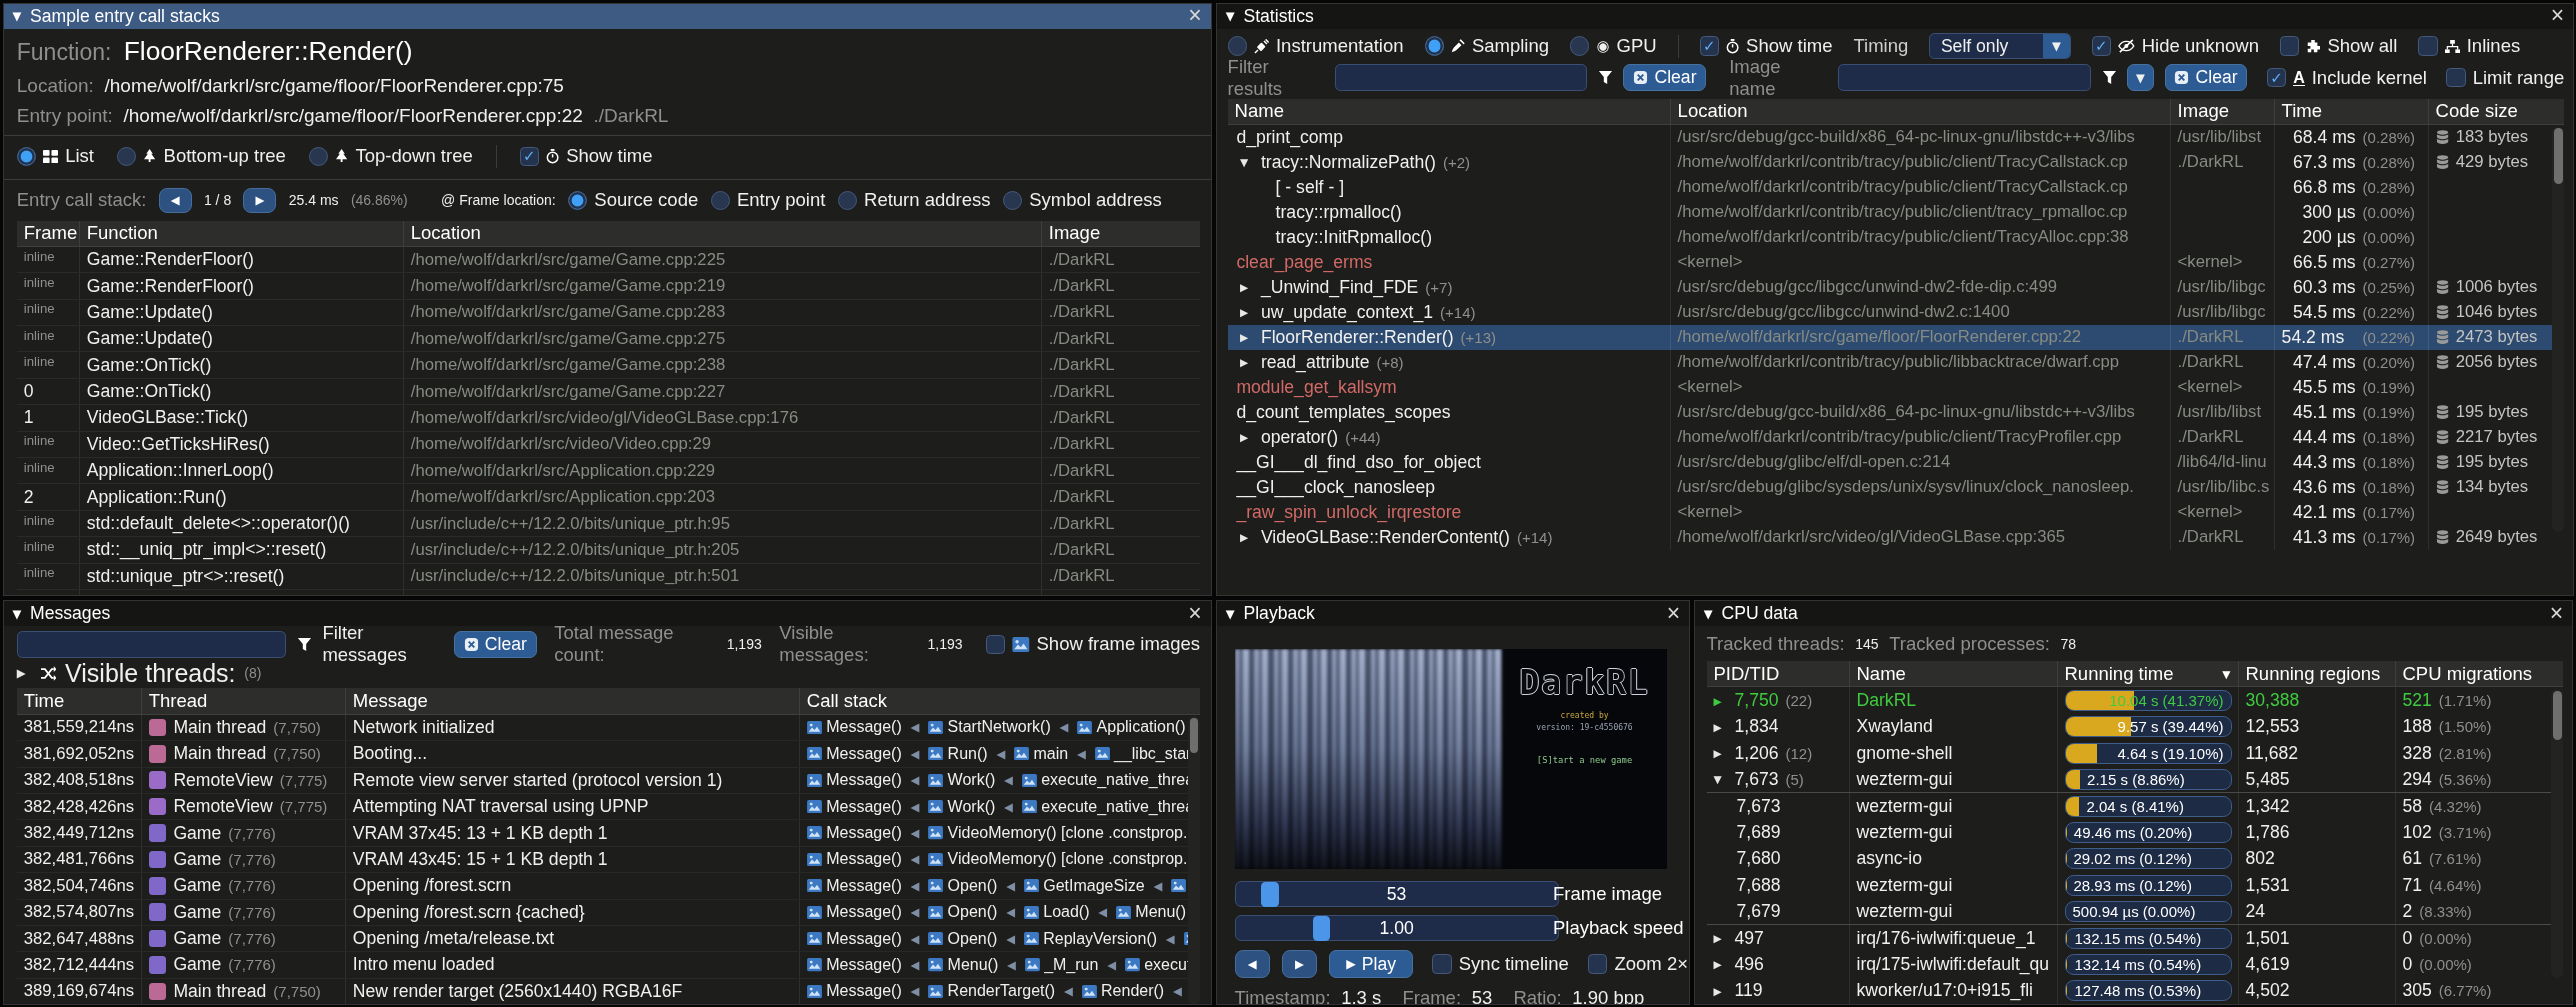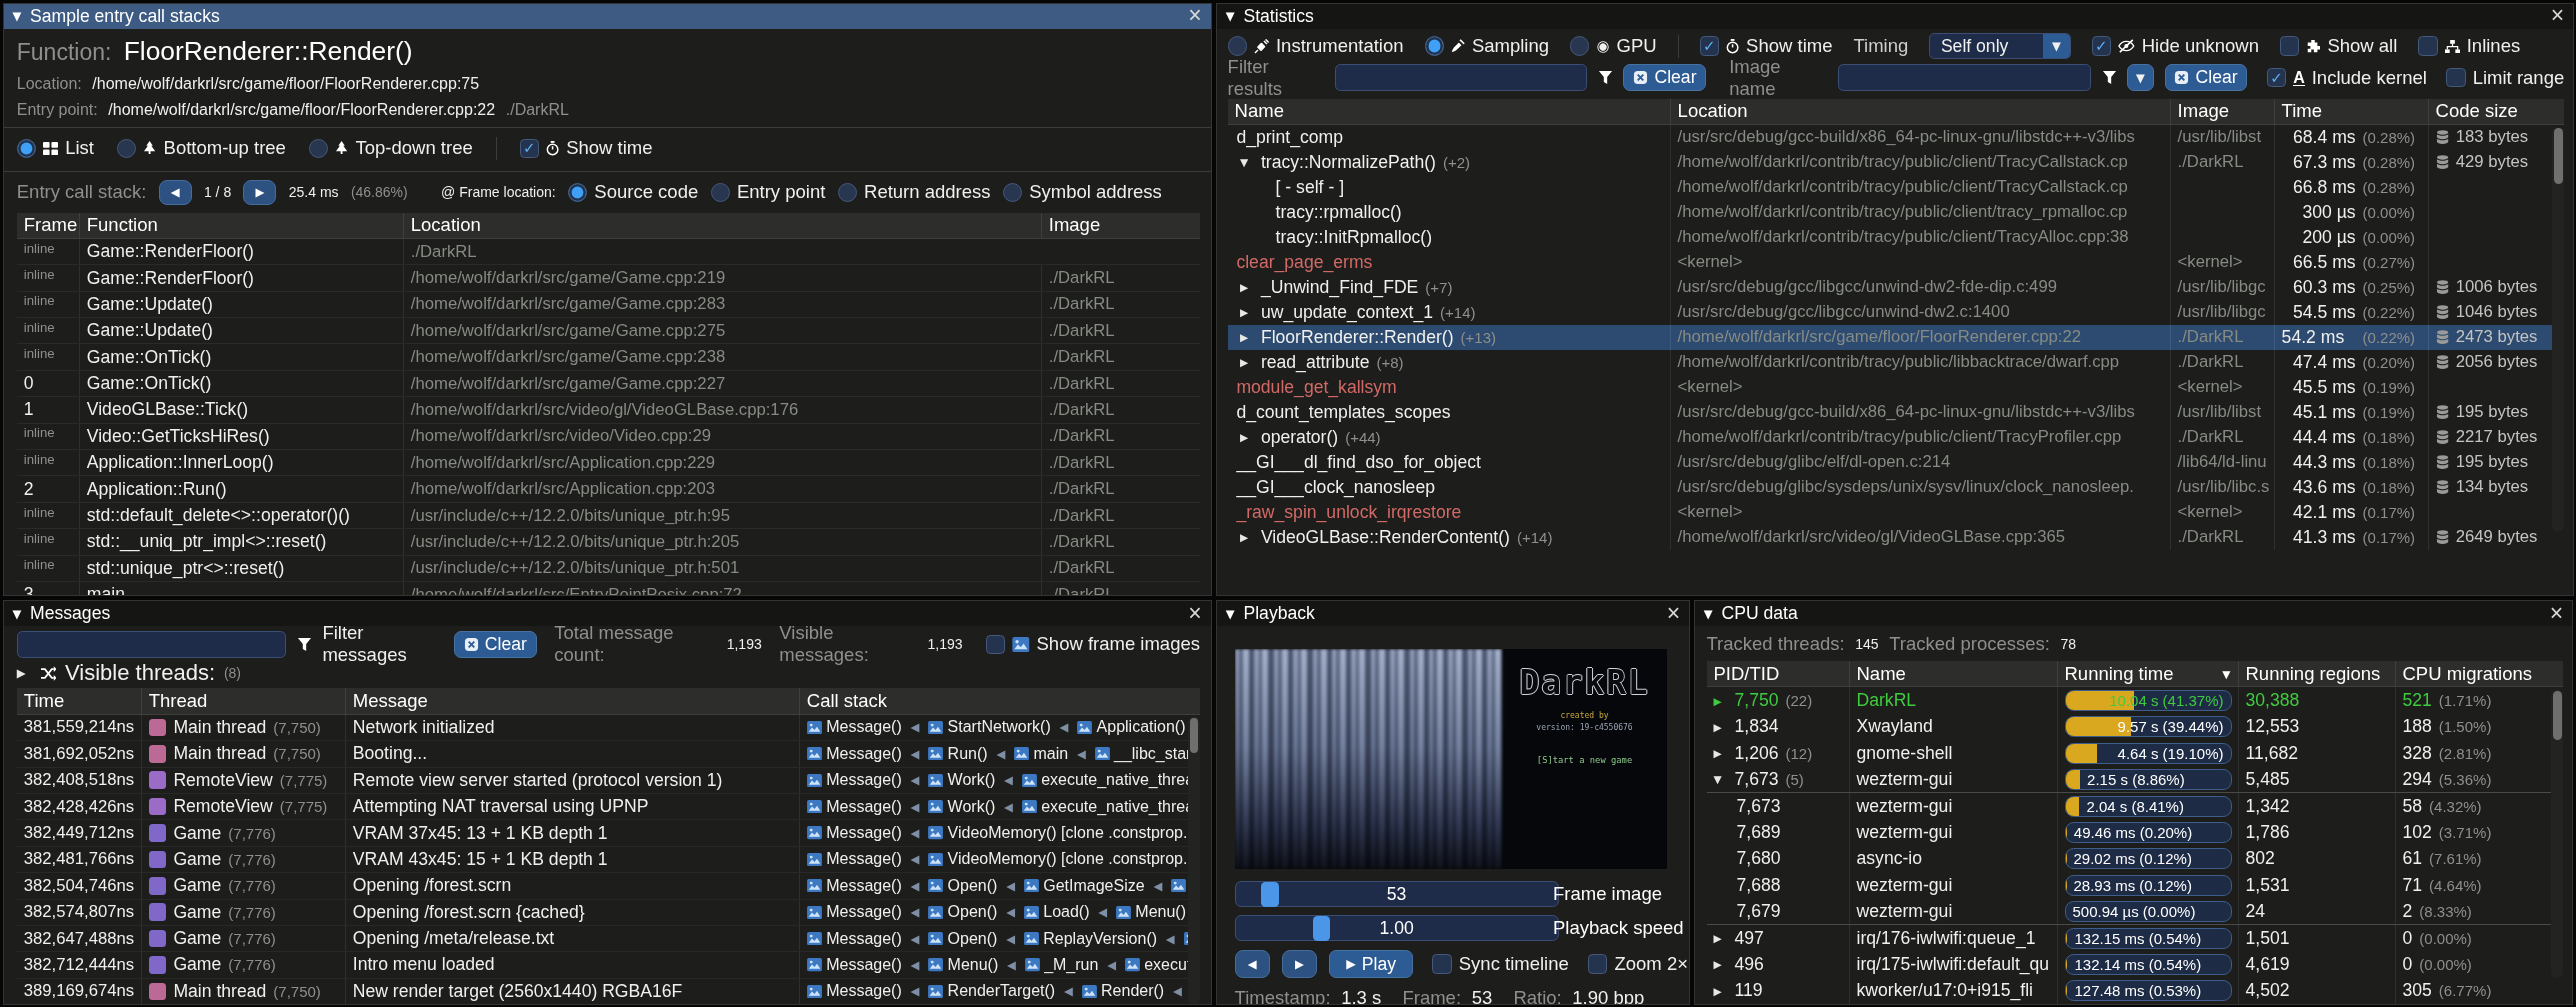--- a/index.html
+++ b/index.html
@@ -58,21 +58,21 @@
   .selrow > div { border-right-color: #3d5c82; }
 
   .scrolltrack { position: absolute; width: 12.3px; background: #232321; border-radius: 6.2px; }
   .scrollthumb { position: absolute; width: 8.8px; left: 1.8px; background: #6f6f6d; border-radius: 4.4px; }
 
   
   #panel-cs .content { padding: 0 10.6px 0 13.2px; }
   .fn-line { margin-top: 7px; display: flex; align-items: baseline; gap: 12.3px; text-align: right; }
   .fn-label { font-size: 23px; color: #8f8f8d; }
   .fn-name { font-size: 26.4px; color: #ffffff; }
-  .kv-line { margin-top: 8px; display: flex; align-items: baseline; gap: 10.6px; font-size: 16px; }
+  .kv-line { margin-top: 8px; display: flex; align-items: baseline; gap: 10.6px; font-size: 19px; }
   .hr { height: 0.9px; background: #3c3c3a; margin: 8.8px -10.6px 0 -13.2px; }
   .toolrow { display: flex; align-items: center; gap: 23px; margin-top: 6.2px; height: 28px; }
 
   
   #panel-st .content { padding: 0 8.8px 0 10.6px; }
   .dropdown { display: inline-flex; align-items: center; height: 26.4px; background: #1f2c49;
     border: 0.9px solid #3a4f73; border-radius: 5.3px; overflow: hidden; cursor: pointer; }
   .dropdown .val { padding: 0 10.6px; font-size: 17.6px; min-width: 113px; }
   .dropdown .arr { width: 26.4px; height: 100%; background: #2d5c95; display: flex; align-items: center;
     justify-content: center; font-family: "DejaVu Sans", sans-serif; font-size: 11.5px; }
@@ -218,20 +218,21 @@
           <div>Function</div>
           <div>Location</div>
           <div>Image</div>
         </div>
         <div id="cs-rows">
             <div class="trow cs-grid" style="border-bottom: 0.9px solid rgb(42, 42, 40);">
               <div>
                 <span class="gray" style="font-size: 13.2px; position: relative; top: -3.5px;">inline</span>
               </div>
               <div>Game::RenderFloor()</div>
+              <div class="loc">/home/wolf/darkrl/src/game/Game.cpp:225</div>
               <div class="img">./DarkRL</div>
             </div>
             <div class="trow cs-grid" style="border-bottom: 0.9px solid rgb(42, 42, 40);">
               <div>
                 <span class="gray" style="font-size: 13.2px; position: relative; top: -3.5px;">inline</span>
               </div>
               <div>Game::RenderFloor()</div>
               <div class="loc">/home/wolf/darkrl/src/game/Game.cpp:219</div>
               <div class="img">./DarkRL</div>
             </div>
@@ -843,21 +844,21 @@
       <div class="toolrow" style="gap:8.8px;margin-top:1.8px;height:26.4px">
         <span class="exp" style="font-size:11.5px">▶</span>
         <span class="icon">
             <svg width="16.7" height="15" viewBox="0 0 17 15">
               <path d="M1 3h4l7 9h2" stroke="#fff" stroke-width="1.8" fill="none"></path>
               <path d="M1 12h4l7-9h2" stroke="#fff" stroke-width="1.8" fill="none"></path>
               <path d="M14 0l3 3-3 3z" fill="#fff"></path>
               <path d="M14 9l3 3-3 3z" fill="#fff"></path>
             </svg>
           </span>
-        <span style="font-size:22px">Visible threads:</span>
+        <span style="font-size:25px">Visible threads:</span>
         <span class="gray">(8)</span>
       </div>
       <div style="margin-top:1.8px;position:relative">
         <div class="thead msg-grid">
           <div>Time</div>
           <div>Thread</div>
           <div>Message</div>
           <div>Call stack</div>
         </div>
         <div id="msg-rows">

